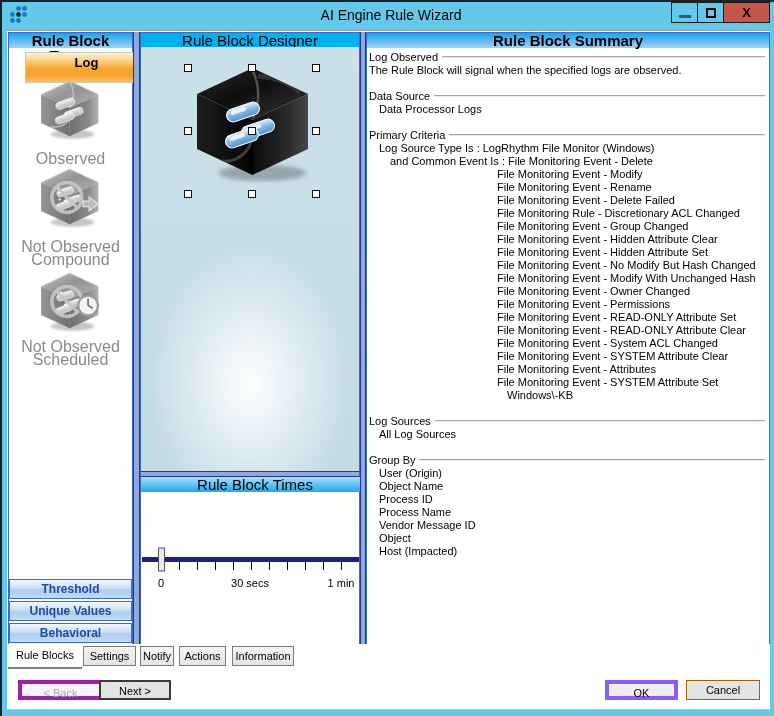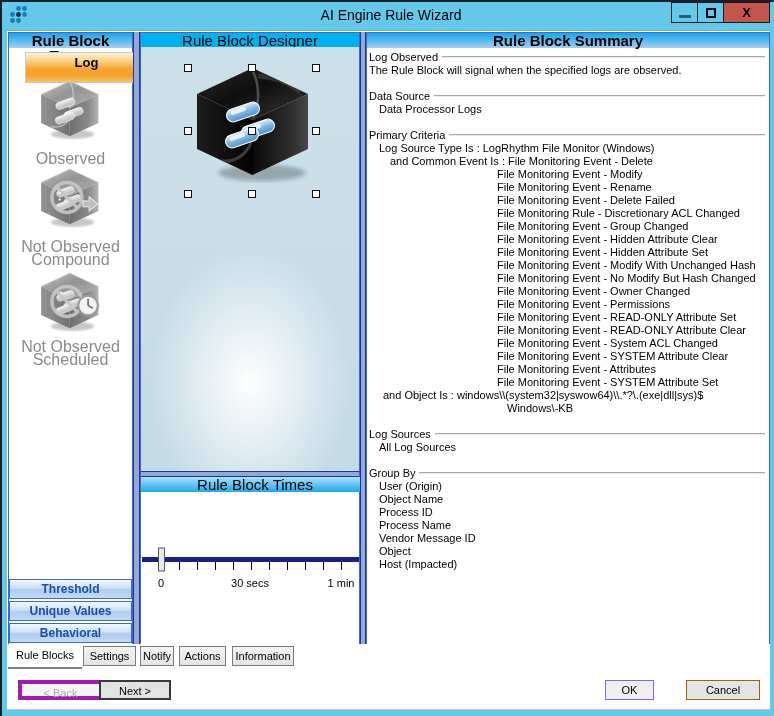--- a/index.html
+++ b/index.html
@@ -271,31 +271,30 @@
           <div class="l"><b>Primary Criteria</b><i></i></div>
           <div class="l i1">Log Source Type Is : LogRhythm File Monitor (Windows)</div>
           <div class="l i2">and Common Event Is : File Monitoring Event - Delete</div>
           <div class="l i3">File Monitoring Event - Modify</div>
           <div class="l i3">File Monitoring Event - Rename</div>
           <div class="l i3">File Monitoring Event - Delete Failed</div>
           <div class="l i3">File Monitoring Rule - Discretionary ACL Changed</div>
           <div class="l i3">File Monitoring Event - Group Changed</div>
           <div class="l i3">File Monitoring Event - Hidden Attribute Clear</div>
           <div class="l i3">File Monitoring Event - Hidden Attribute Set</div>
+          <div class="l i3">File Monitoring Event - No Modify But Hash Changed</div>
           <div class="l i3">File Monitoring Event - Modify With Unchanged Hash</div>
-          <div class="l i3">File Monitoring Event - No Modify But Hash Changed</div>
           <div class="l i3">File Monitoring Event - Owner Changed</div>
           <div class="l i3">File Monitoring Event - Permissions</div>
           <div class="l i3">File Monitoring Event - READ-ONLY Attribute Set</div>
           <div class="l i3">File Monitoring Event - READ-ONLY Attribute Clear</div>
           <div class="l i3">File Monitoring Event - System ACL Changed</div>
           <div class="l i3">File Monitoring Event - SYSTEM Attribute Clear</div>
           <div class="l i3">File Monitoring Event - Attributes</div>
           <div class="l i3">File Monitoring Event - SYSTEM Attribute Set</div>
-          <div class="l i2b">and Object Is : windows\\(system32|syswow64)\\.*?\.(exe|dll|sys)$</div>
           <div class="l i4">Windows\-KB</div>
           <div class="l"></div>
           <div class="l"><b>Log Sources</b><i></i></div>
           <div class="l i1">All Log Sources</div>
           <div class="l"></div>
           <div class="l"><b>Group By</b><i></i></div>
           <div class="l i1">User (Origin)</div>
           <div class="l i1">Object Name</div>
           <div class="l i1">Process ID</div>
           <div class="l i1">Process Name</div>
@@ -304,16 +303,16 @@
           <div class="l i1">Host (Impacted)</div>
         </div>
     </div>
     <div id="tabactive">Rule Blocks</div>
     <div class="tab" style="left:76px;width:53px">Settings</div>
     <div class="tab" style="left:133px;width:34px">Notify</div>
     <div class="tab" style="left:172px;width:47px">Actions</div>
     <div class="tab" style="left:225px;width:62px">Information</div>
     <div class="pbtn" style="left:11px;width:85px;background:#F5F5F5;border:4px solid #a21caf;color:#ABABAB">&lt; Back</div>
     <div class="pbtn" style="left:92px;width:72px;background:#E3E3E3;border:2px solid #3A3A3A">Next &gt;</div>
-    <div class="pbtn" style="left:598px;width:49px;background:#EFEFEF;border:1px solid #8b5cf6">OK</div>
+    <div class="pbtn" style="left:598px;width:73px;background:#EFEFEF;border:4px solid #8b5cf6">OK</div>
     <div class="pbtn" style="left:679px;width:74px;background:#E4E4E4;border:1px solid #a16207">Cancel</div>
   </div>
 </div>
 
 </body></html>

